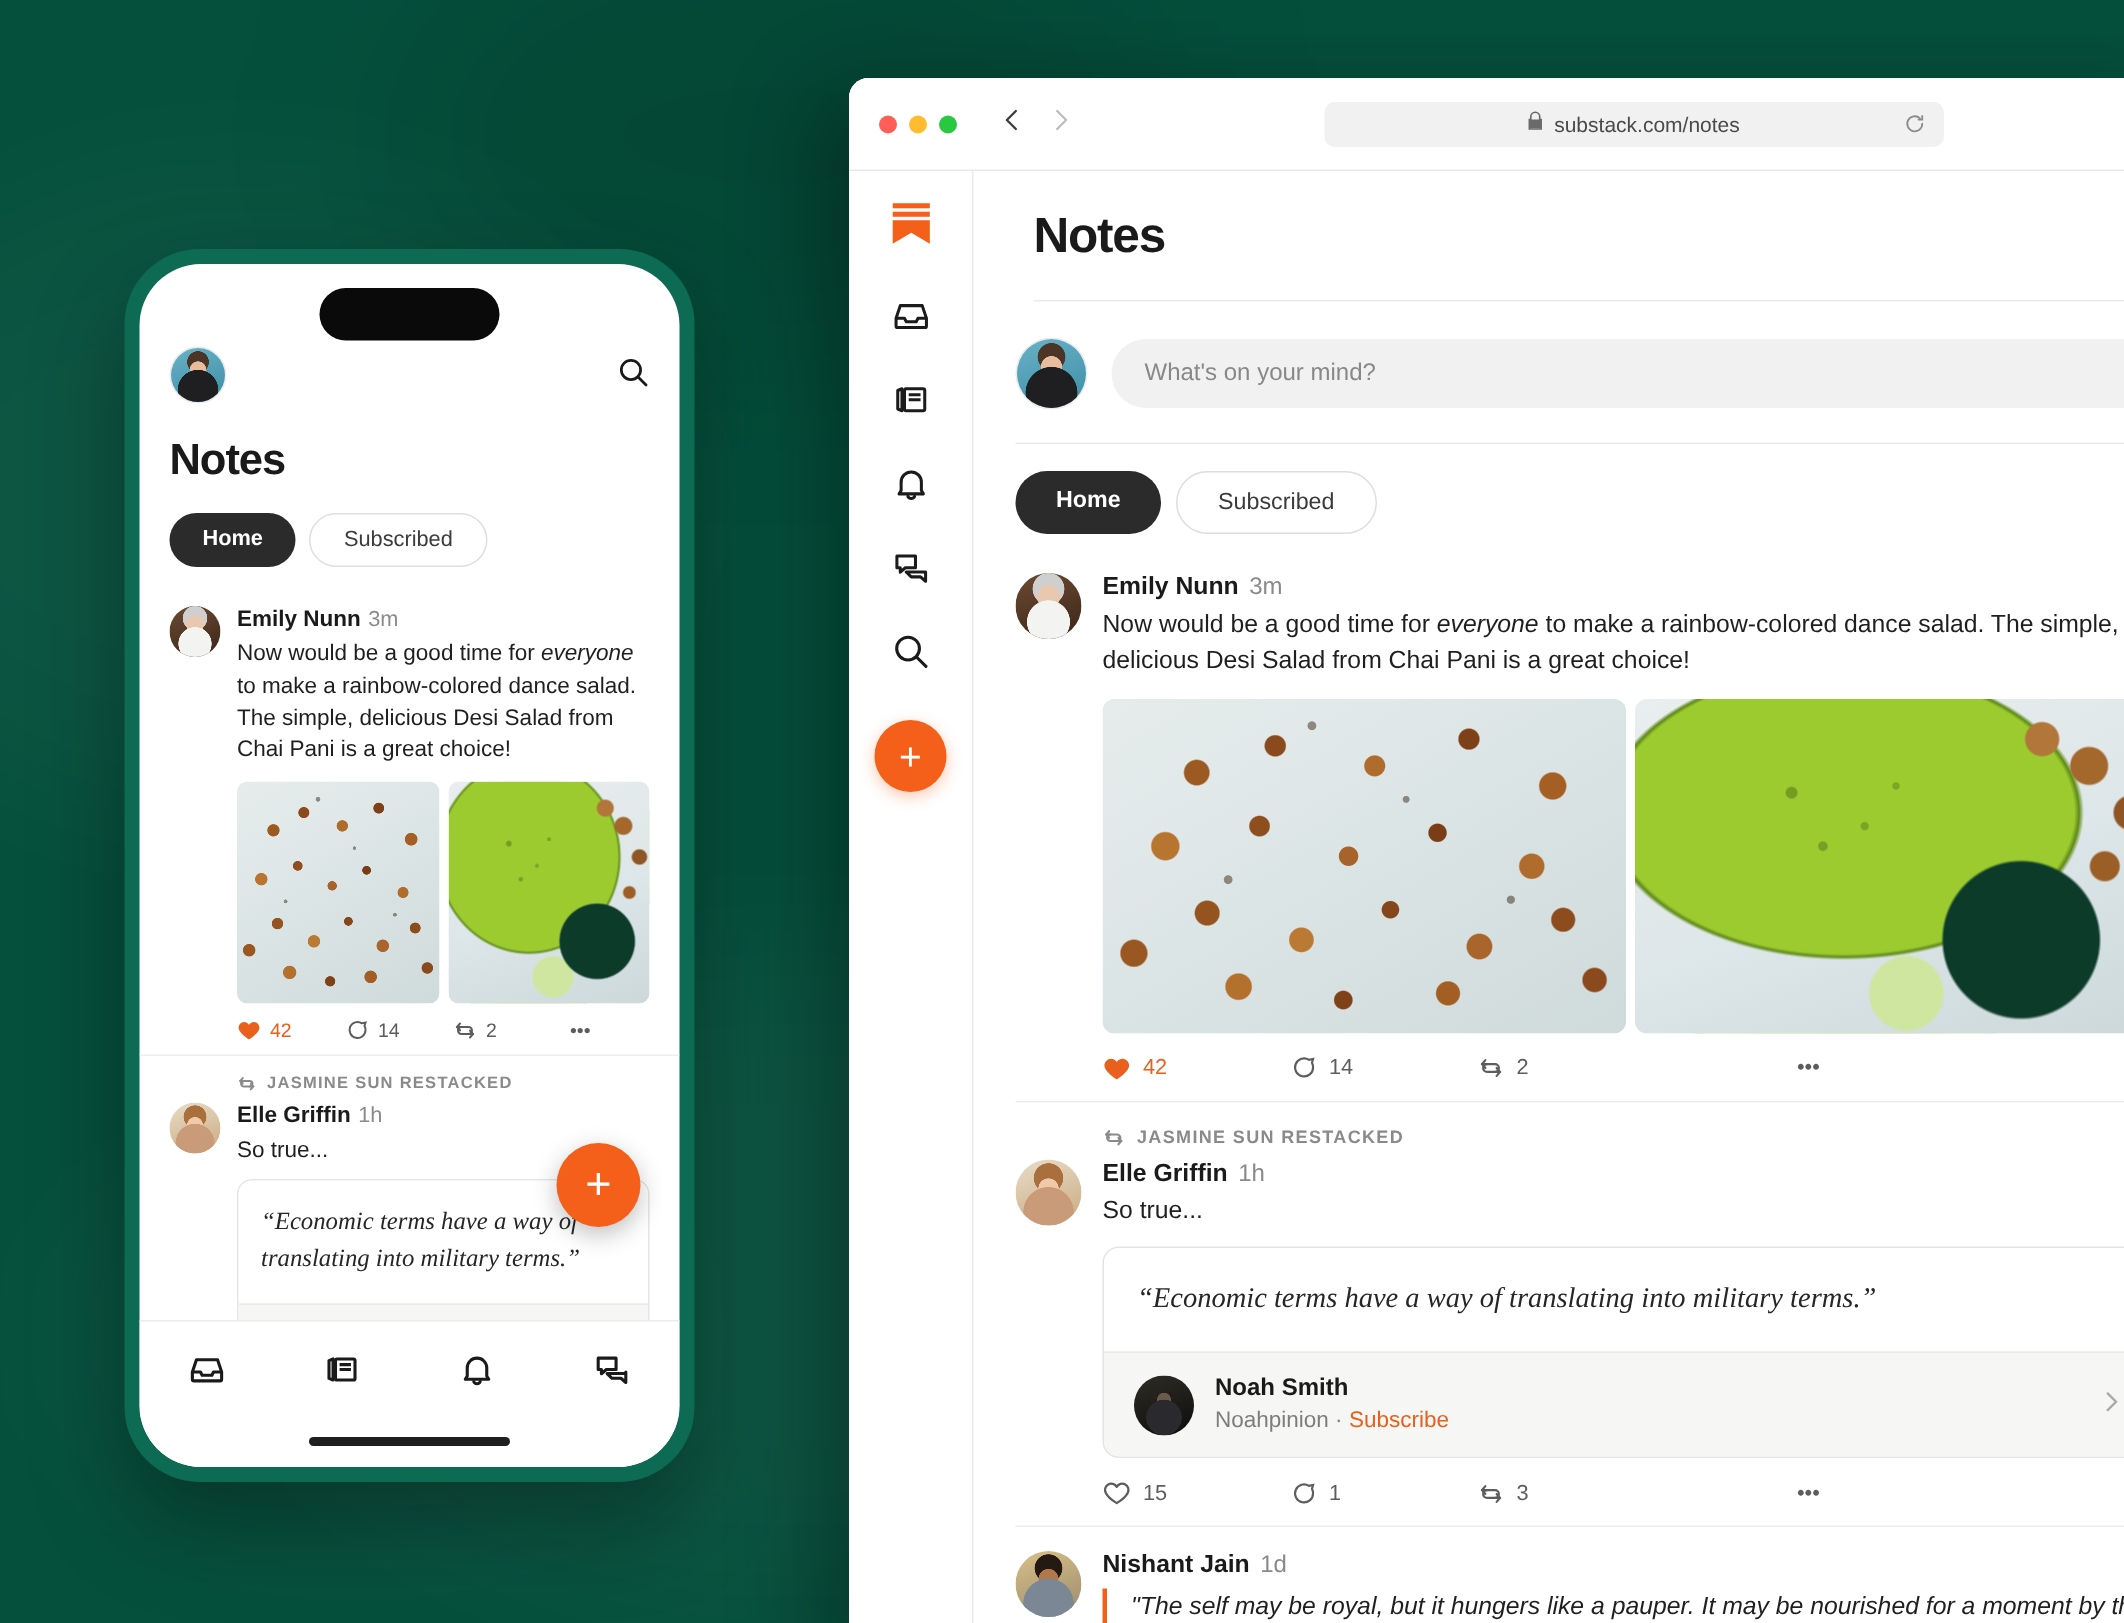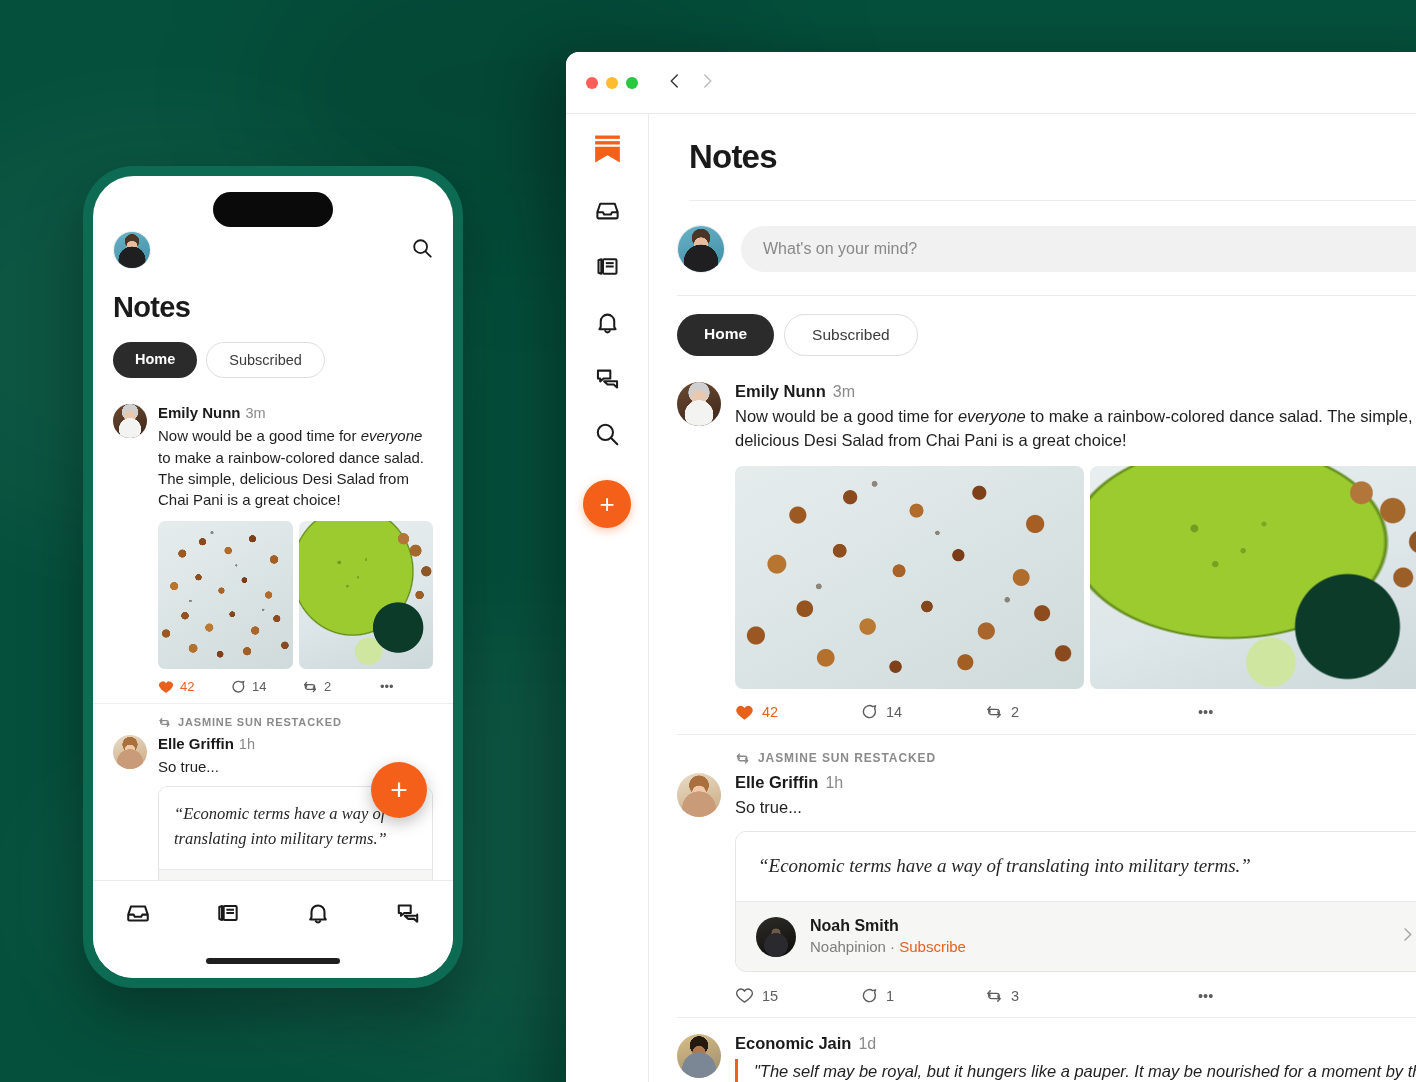--- a/index.html
+++ b/index.html
@@ -453,20 +453,35 @@
         <svg width="18" height="18" viewBox="0 0 24 24" fill="none" stroke="#3a3a3a" stroke-width="2" stroke-linecap="round" stroke-linejoin="round">
             <polyline points="15,4 7,12 15,20"></polyline>
           </svg>
       </span>
       <span class="fwd">
         <svg width="18" height="18" viewBox="0 0 24 24" fill="none" stroke="#bdbdbd" stroke-width="2" stroke-linecap="round" stroke-linejoin="round">
             <polyline points="9,4 17,12 9,20"></polyline>
           </svg>
       </span>
     </div>
+    <div class="urlbar">
+      <span>
+        <svg width="11" height="13" viewBox="0 0 14 16" fill="#6a6a6a">
+            <path d="M3.2 7V4.6a3.8 3.8 0 0 1 7.6 0V7H12v8H2V7z" fill="none" stroke="#6a6a6a" stroke-width="1.4"></path>
+            <rect x="2" y="7" width="10" height="7.4" rx="1.2"></rect>
+          </svg>
+      </span>
+      <span class="url-text">substack.com/notes</span>
+      <span class="reload">
+        <svg width="15" height="15" viewBox="0 0 24 24" fill="none" stroke="#8c8c8c" stroke-width="1.9" stroke-linecap="round">
+            <path d="M20 12a8 8 0 1 1-2.4-5.7"></path>
+            <polyline points="20,3.5 20,7.5 16,7.5"></polyline>
+          </svg>
+      </span>
+    </div>
   </div>
 
   <div class="browser-body">
 
     <div class="side-rail">
       <div class="rail-icon" style="margin-bottom:4px;">
         <svg width="27" height="30" viewBox="0 0 24 26">
           <rect x="1" y="1" width="22" height="3" fill="#f4601a"></rect>
           <rect x="1" y="6" width="22" height="3" fill="#f4601a"></rect>
           <polygon points="1,11 23,11 23,25 12,18.5 1,25" fill="#f4601a"></polygon>
@@ -646,21 +661,21 @@
           </div>
         </div>
 
         <div class="d-note" style="border-bottom:none;">
           <div class="d-note-head">
             <div class="d-note-av">
                 <div class="face face-nishant"></div>
               </div>
             <div class="d-note-body">
               <div class="d-name-line">
-                <span>Economic Jain</span><span class="ts">1d</span>
+                <span>Nishant Jain</span><span class="ts">1d</span>
               </div>
               <div class="d-blockquote">"The self may be royal, but it hungers like a pauper. It may be nourished for a moment by the inspection of such cocooned wonders as these, but it remains a poor, starving, thirsting</div>
             </div>
           </div>
         </div>
 
       </div>
     </div>
   </div>
 </div>

